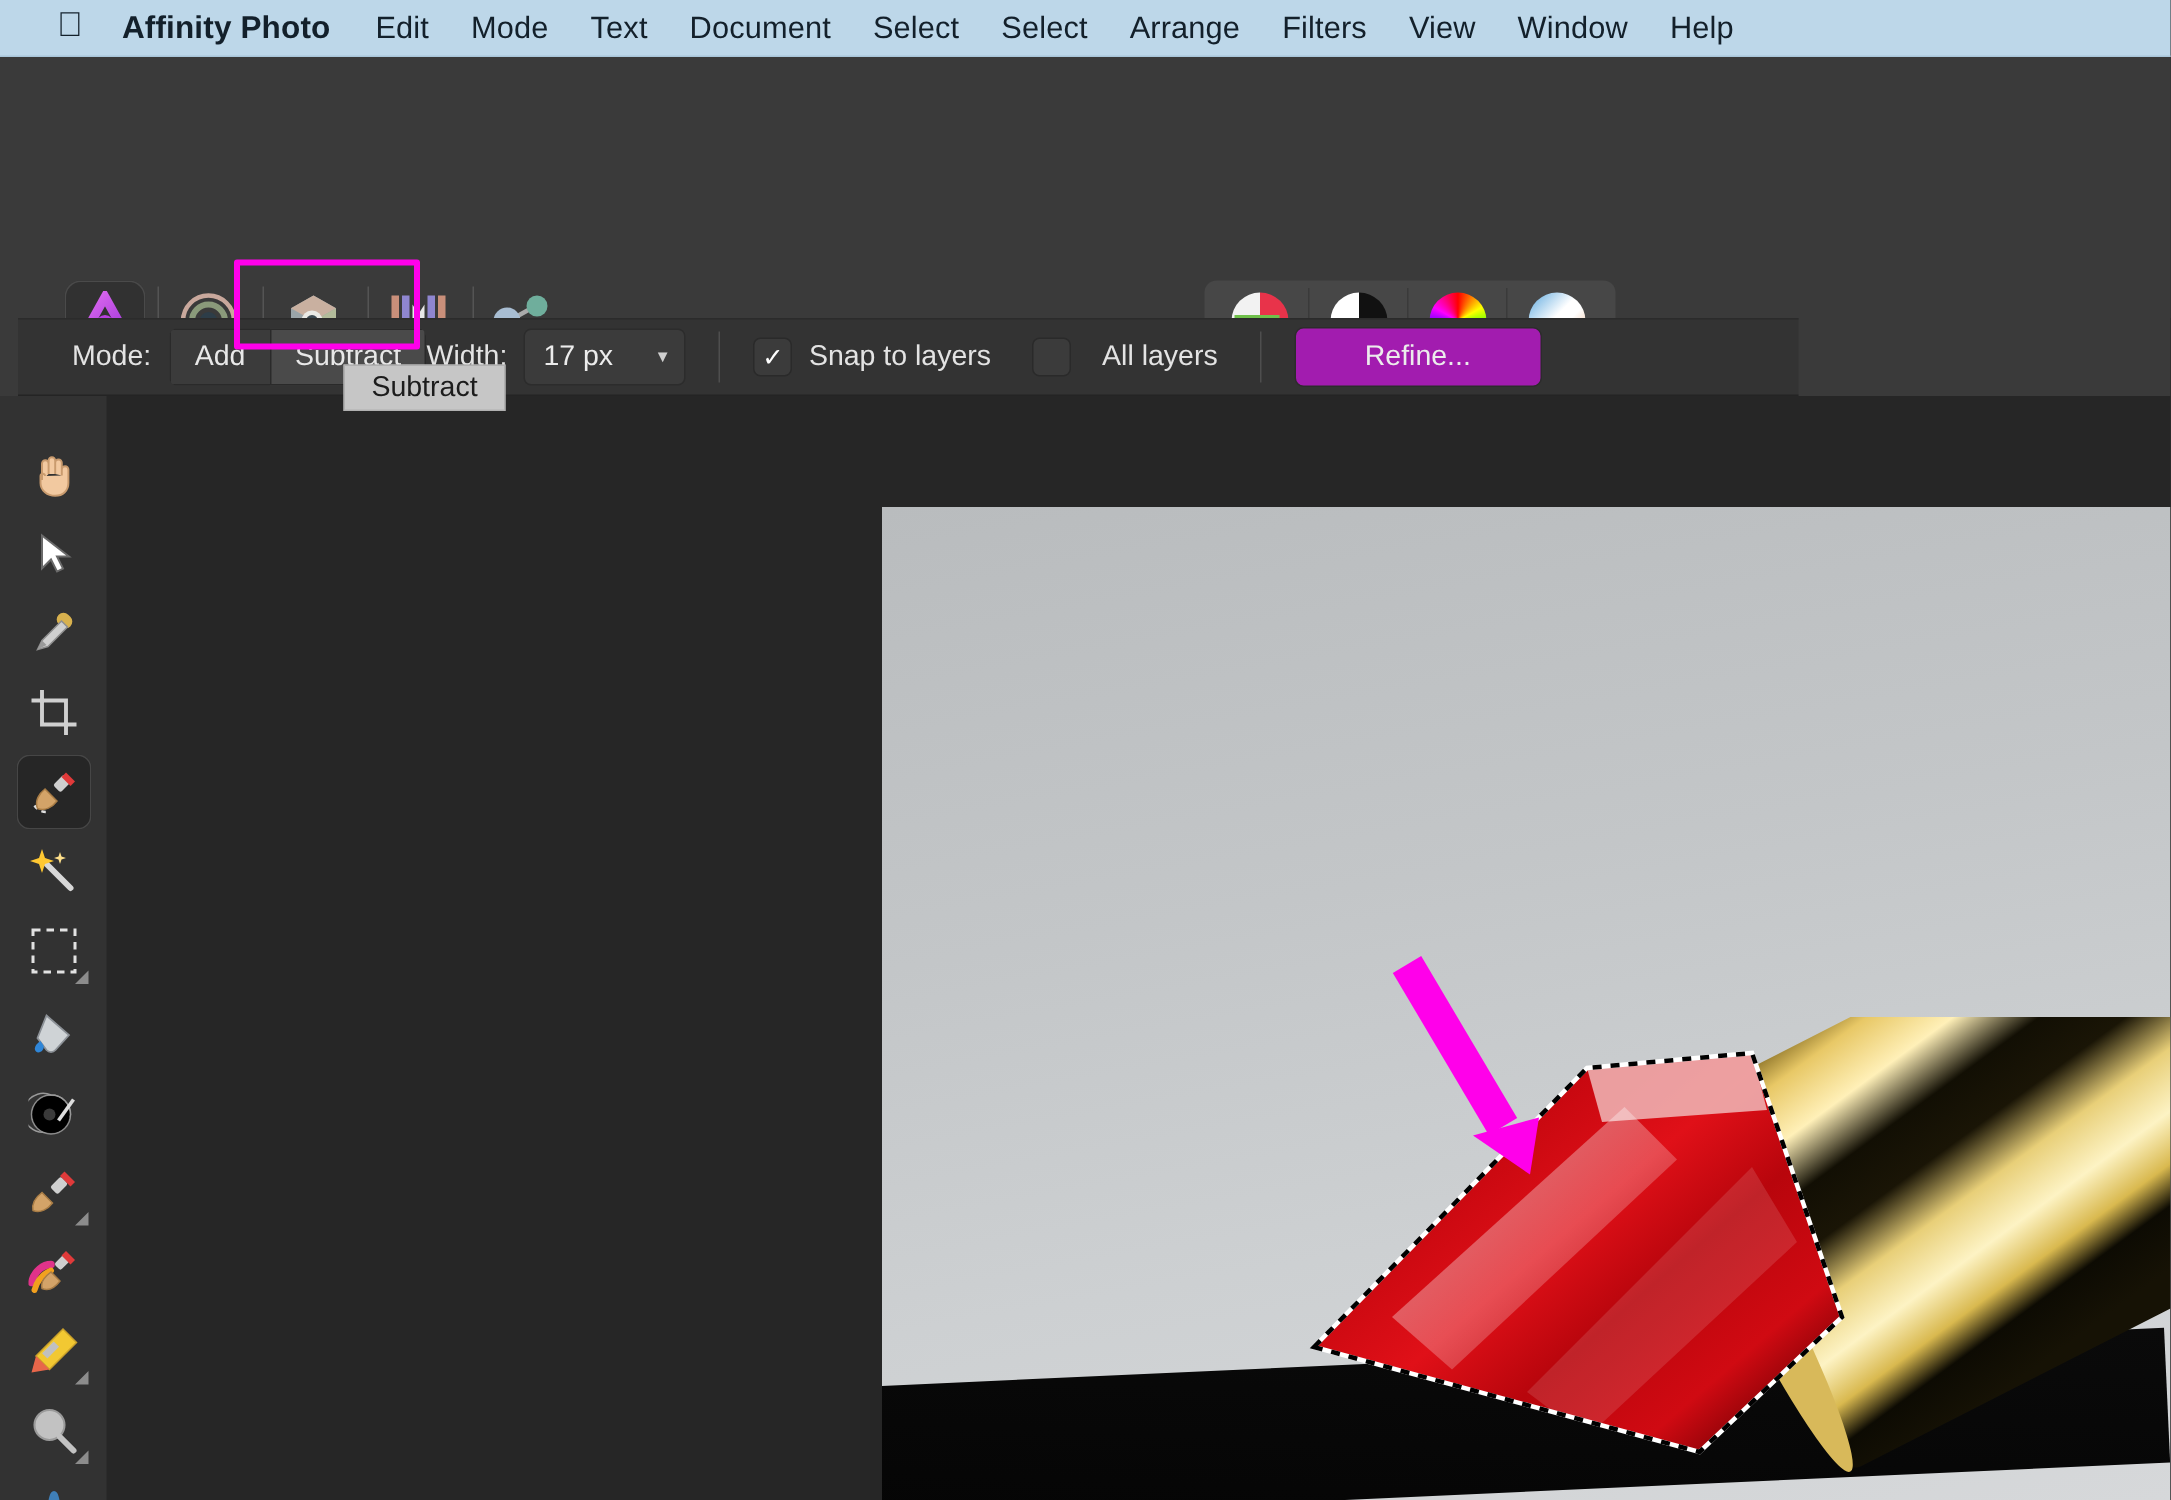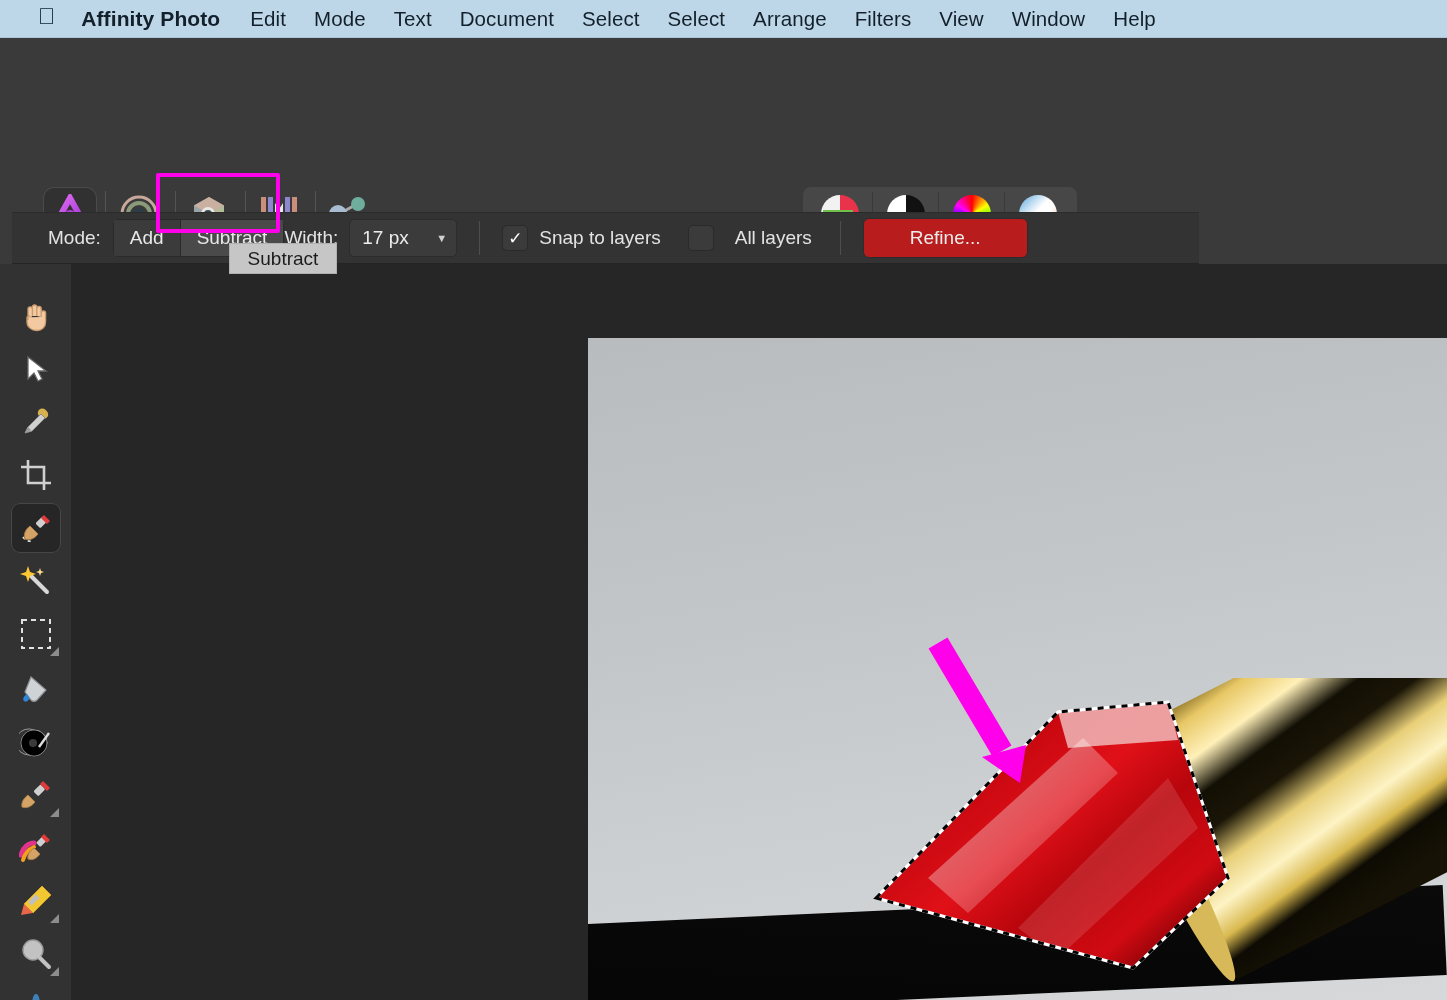--- a/index.html
+++ b/index.html
@@ -82,21 +82,21 @@
   }
   .caret{ font-size:11px; color:#cfcfcf; margin-left:12px; }
   .chk{
     width:26px; height:26px; border-radius:5px; background:#3b3b3b;
     border:1px solid #2a2a2a; display:flex; align-items:center; justify-content:center;
     color:#fff; font-size:17px;
   }
   .chk.off{ color:transparent; }
   .odiv{ width:1px; height:34px; background:#4e4e4e; }
   .refine{
-    height:40px; padding:0 46px; background:#b91c1c; border:1px solid #2c2c2c;
+    height:40px; padding:0 46px; background:#a21caf; border:1px solid #2c2c2c;
     border-radius:6px; color:#ececec; font-size:19px;
     display:flex; align-items:center; justify-content:center;
   }
   
   #hl-subtract{
     position:absolute; left:156px; top:173px; width:124px; height:60px;
     border:4px solid #ff00ea; border-radius:2px; pointer-events:none; z-index:30;
   }
   
   #tooltip{

